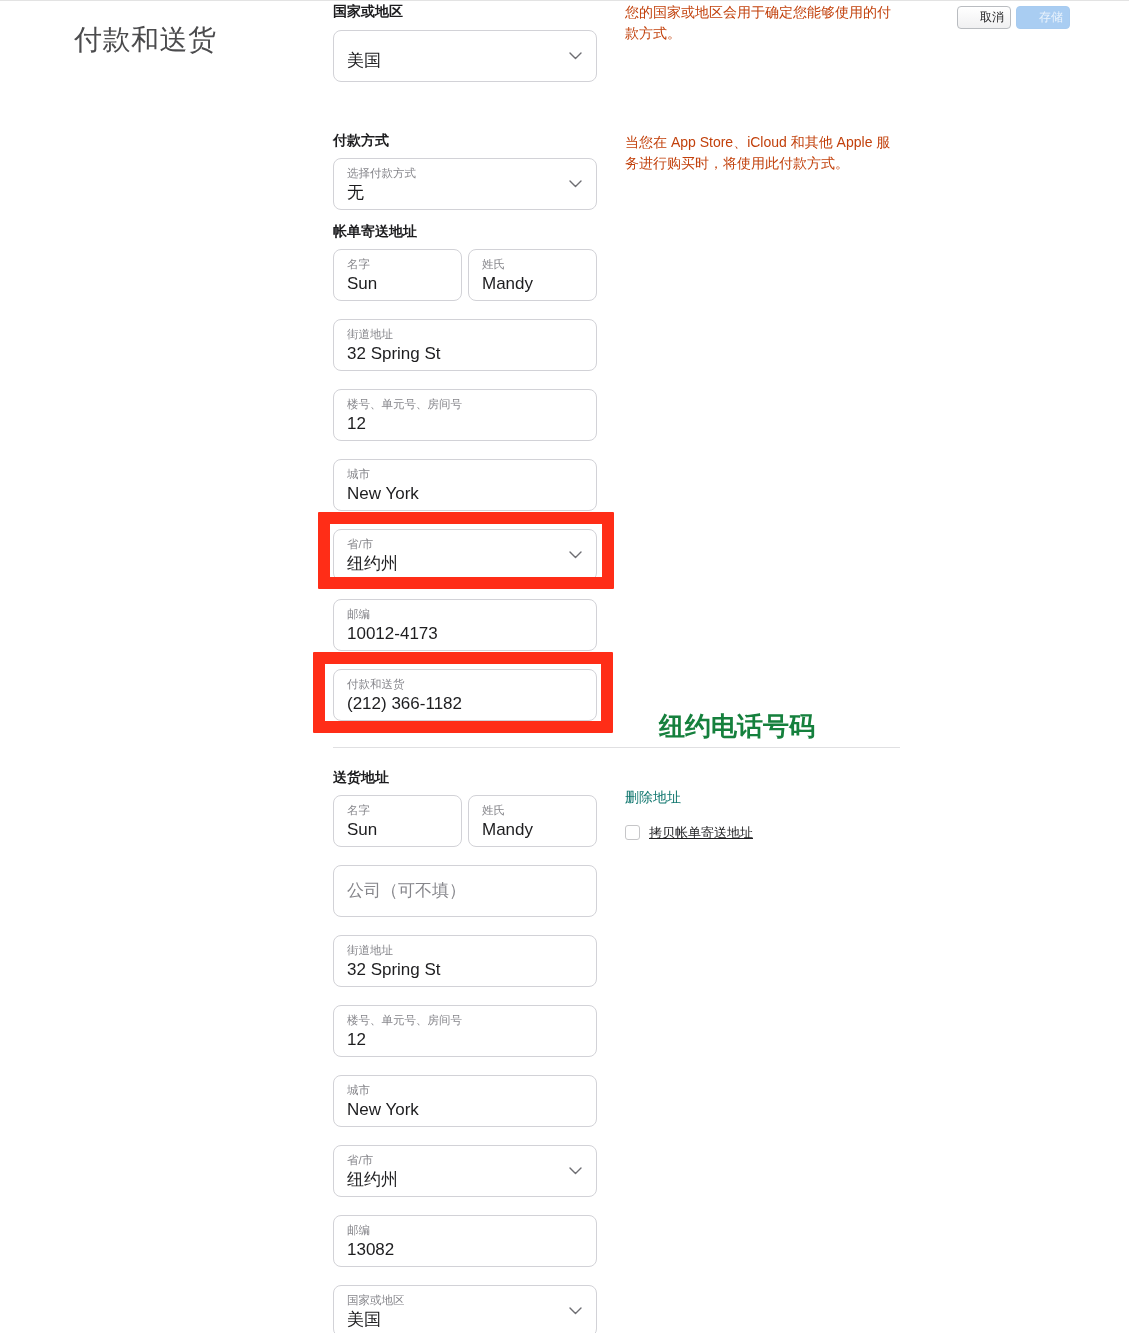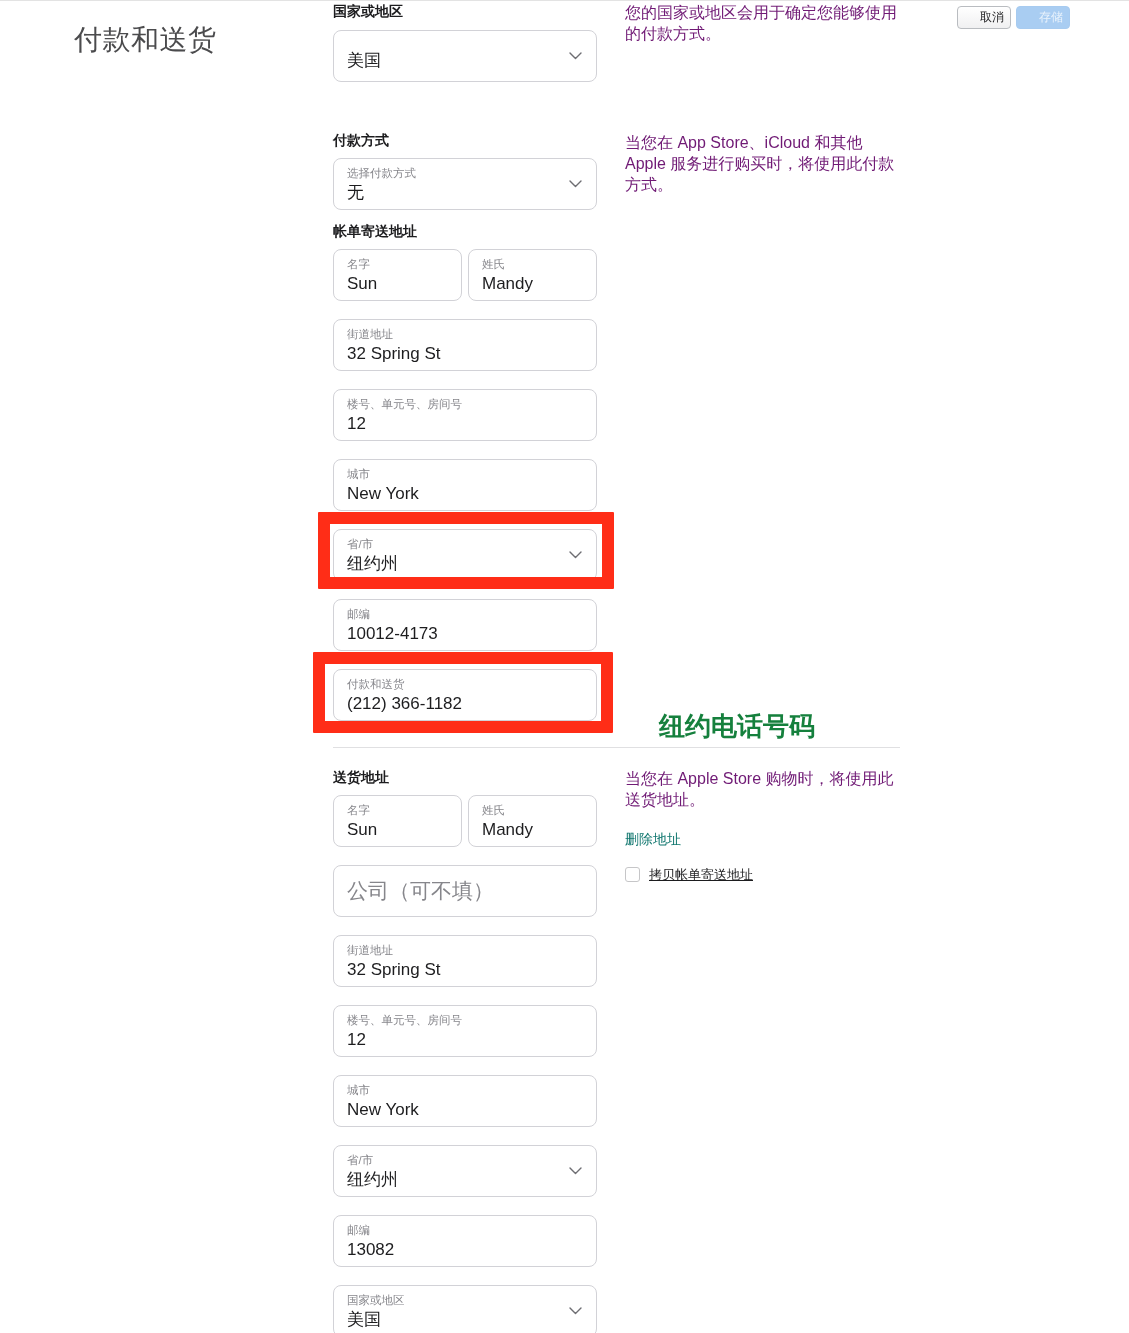--- a/index.html
+++ b/index.html
@@ -112,43 +112,43 @@
     color: #1d1d1f;
     line-height: 24px;
     white-space: nowrap;
   }
   .field.placeholder-only {
     padding-top: 0;
     display: flex;
     align-items: center;
   }
   .field.placeholder-only .ph {
-    font-size: 21px;
+    font-size: 17px;
     color: #86868b;
     line-height: 24px;
   }
   .chevron {
     position: absolute;
     right: 14px;
     top: 50%;
     margin-top: -4px;
     width: 13px;
     height: 8px;
     pointer-events: none;
   }
   .chevron svg { display: block; }
 
   .row-2 { display: flex; gap: 6px; }
   .row-2 > .field { flex: 1 1 0; min-width: 0; }
 
   
   .help-text {
-    font-size: 16px;
+    font-size: 14px;
     line-height: 21px;
-    color: #701a75;
+    color: #c2410c;
   }
   .link {
     font-size: 14px;
     line-height: 20px;
     color: #0f766e;
     text-decoration: none;
     cursor: pointer;
     font-weight: 400;
   }
   .check-row {
@@ -349,21 +349,20 @@
 
 <div class="help-col" style="top:2px;">
   <p class="help-text" style="margin:0;">您的国家或地区会用于确定您能够使用的付款方式。</p>
 </div>
 
 <div class="help-col" style="top:132px;">
   <p class="help-text" style="margin:0;">当您在 App Store、iCloud 和其他 Apple 服务进行购买时，将使用此付款方式。</p>
 </div>
 
 <div class="help-col" style="top:768px;">
-  <p class="help-text" style="margin:0;">当您在 Apple Store 购物时，将使用此送货地址。</p>
   <a class="link" style="display:inline-block;margin-top:19px;">删除地址</a>
   <div class="check-row" style="margin-top:18px;">
     <span class="checkbox"></span>
     <span class="check-label">拷贝帐单寄送地址</span>
   </div>
 </div>
 
 <div class="hl" style="left:318px; top:512px; width:296px; height:77px;"></div>
 <div class="hl" style="left:313px; top:652px; width:300px; height:81px;"></div>
 <div class="annot" style="left:659px; top:677px;">纽约电话号码</div>

